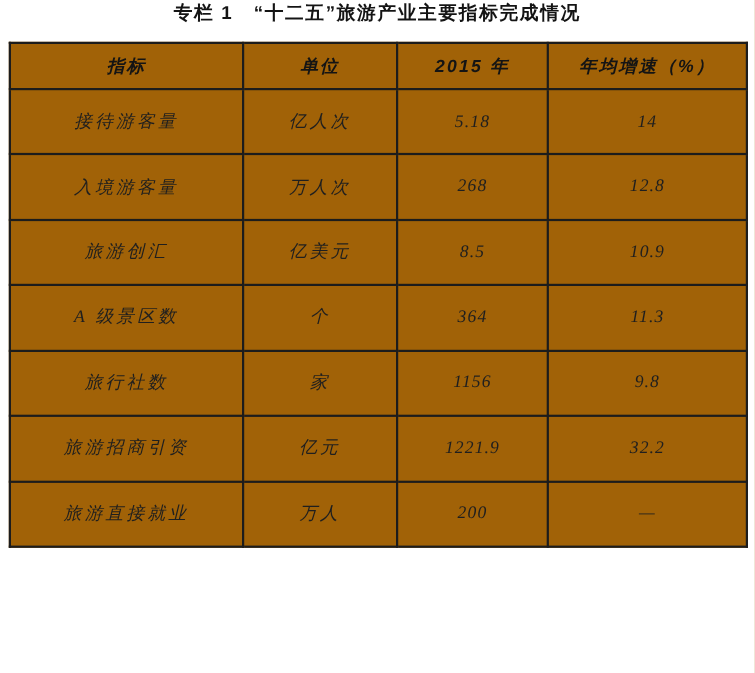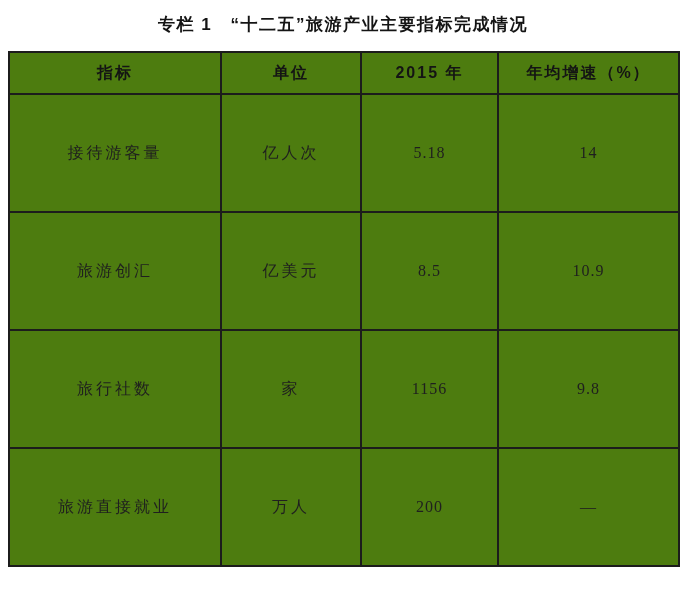--- a/index.html
+++ b/index.html
@@ -8,37 +8,37 @@
     background: #ffffff;
   }
   body {
     width: 686px;
     height: 612px;
     overflow: hidden;
     font-family: "Liberation Serif", serif;
     color: #1a1a1a;
   }
   .doc-title {
-    padding-top: 13px;
     height: 24px;
     text-align: center;
     font-family: "Liberation Sans", sans-serif;
     font-weight: bold;
     font-size: 17px;
     letter-spacing: 1.5px;
     color: #141414;
     white-space: pre;
   }
   table.indicators {
     border-collapse: collapse;
     table-layout: fixed;
     margin: 14px 0 0 8px;
     width: 670px;
-    height: 516px;
-    background: #4d7c0f;
+    height: 460px;
+    background: #a16207;
+    font-style: italic;
   }
   table.indicators th,
   table.indicators td {
     border: 2px solid #1c1c1c;
     text-align: center;
     vertical-align: middle;
     padding: 0;
     font-size: 16px;
     color: #1f1f1f;
     overflow: hidden;
@@ -86,30 +86,48 @@
     </tr>
   </thead>
   <tbody>
     <tr class="data-row">
       <td class="c0">接待游客量</td>
       <td class="c1">亿人次</td>
       <td class="c2">5.18</td>
       <td class="c3">14</td>
     </tr>
     <tr class="data-row">
+      <td class="c0">入境游客量</td>
+      <td class="c1">万人次</td>
+      <td class="c2">268</td>
+      <td class="c3">12.8</td>
+    </tr>
+    <tr class="data-row">
       <td class="c0">旅游创汇</td>
       <td class="c1">亿美元</td>
       <td class="c2">8.5</td>
       <td class="c3">10.9</td>
     </tr>
     <tr class="data-row">
+      <td class="c0">A 级景区数</td>
+      <td class="c1">个</td>
+      <td class="c2">364</td>
+      <td class="c3">11.3</td>
+    </tr>
+    <tr class="data-row">
       <td class="c0">旅行社数</td>
       <td class="c1">家</td>
       <td class="c2">1156</td>
       <td class="c3">9.8</td>
+    </tr>
+    <tr class="data-row">
+      <td class="c0">旅游招商引资</td>
+      <td class="c1">亿元</td>
+      <td class="c2">1221.9</td>
+      <td class="c3">32.2</td>
     </tr>
     <tr class="data-row">
       <td class="c0">旅游直接就业</td>
       <td class="c1">万人</td>
       <td class="c2">200</td>
       <td class="c3">—</td>
     </tr>
   </tbody>
 </table>
 

